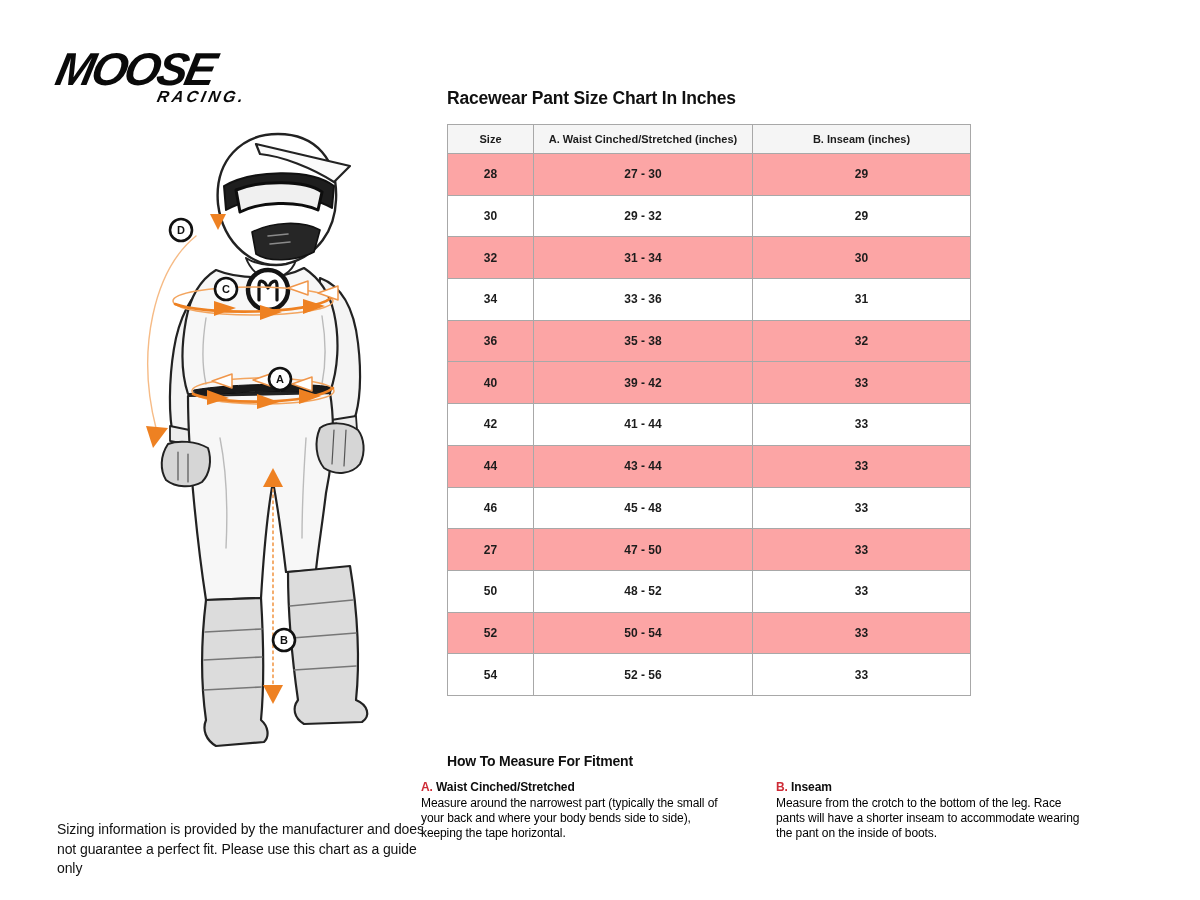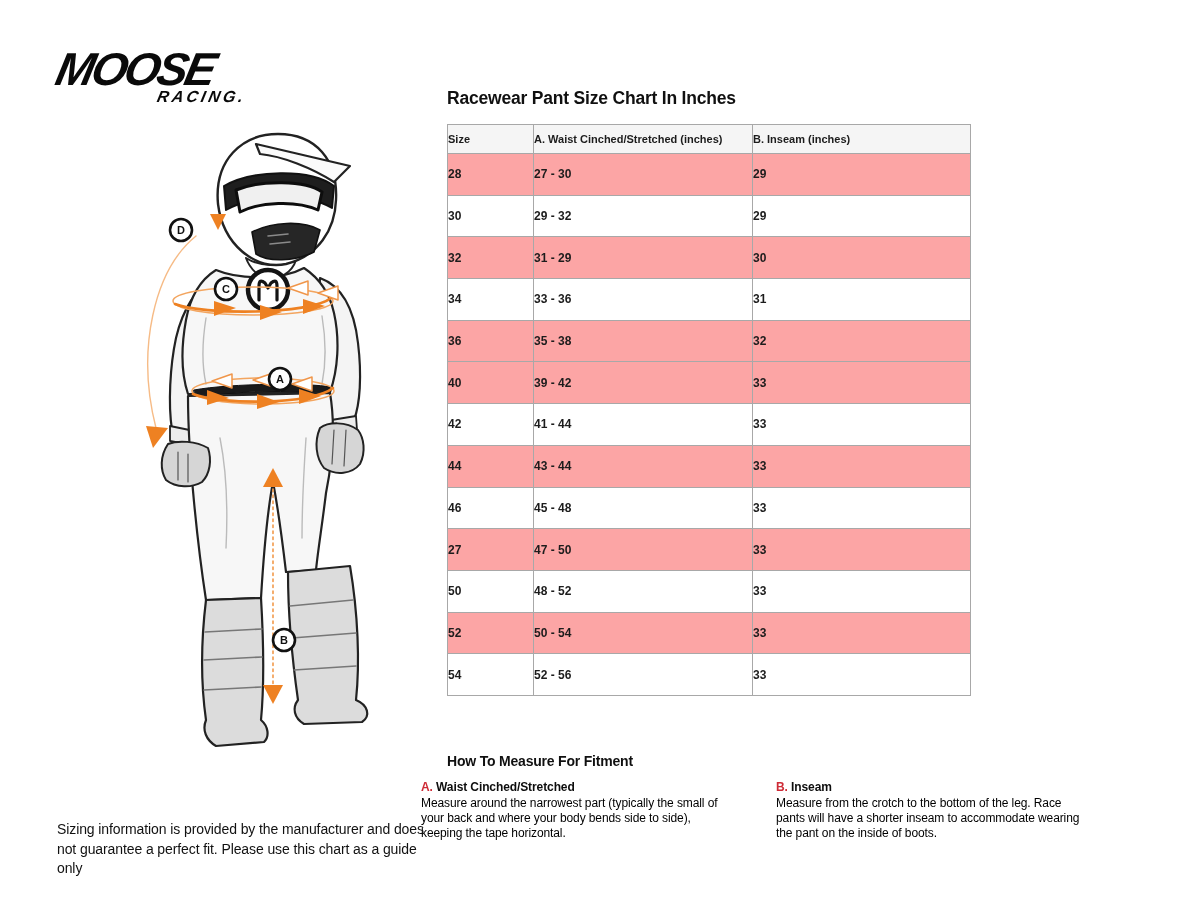--- a/index.html
+++ b/index.html
@@ -14,21 +14,21 @@
   .logo-bottom { font-size:16px; font-weight:700; font-style:italic; letter-spacing:3px;
                  color:#0a0a0a; transform:skewX(-12deg); text-align:right; margin-top:-4px; padding-right:6px; }
 
   
   .title { position:absolute; left:447px; top:88px; font-size:17.5px; font-weight:700;
            letter-spacing:-0.2px; color:#101010; }
 
   
   .size-table { position:absolute; left:447px; top:124px; border-collapse:collapse;
                 font-size:12px; font-weight:700; color:#1c1c1c; }
-  .size-table th, .size-table td { border:1px solid #a8a8a8; text-align:left; vertical-align:middle; }
+  .size-table th, .size-table td { border:1px solid #a8a8a8; text-align:center; vertical-align:middle; }
   .size-table th { height:29px; background:#f5f5f5; font-size:11px; font-weight:700; }
   .size-table td { height:41.7px; background:#ffffff; }
   .size-table tr.alt td { background:#fca5a5; }
   .col-size   { width:86px;  }
   .col-waist  { width:219px; }
   .col-inseam { width:218px; }
 
   
   .measure-heading { position:absolute; left:447px; top:753px; font-size:14px; font-weight:700;
                      letter-spacing:-0.2px; color:#101010; }
@@ -173,21 +173,21 @@
           <td>27 - 30</td>
           <td>29</td>
         </tr>
         <tr>
           <td>30</td>
           <td>29 - 32</td>
           <td>29</td>
         </tr>
         <tr class="alt">
           <td>32</td>
-          <td>31 - 29</td>
+          <td>31 - 34</td>
           <td>30</td>
         </tr>
         <tr>
           <td>34</td>
           <td>33 - 36</td>
           <td>31</td>
         </tr>
         <tr class="alt">
           <td>36</td>
           <td>35 - 38</td>

